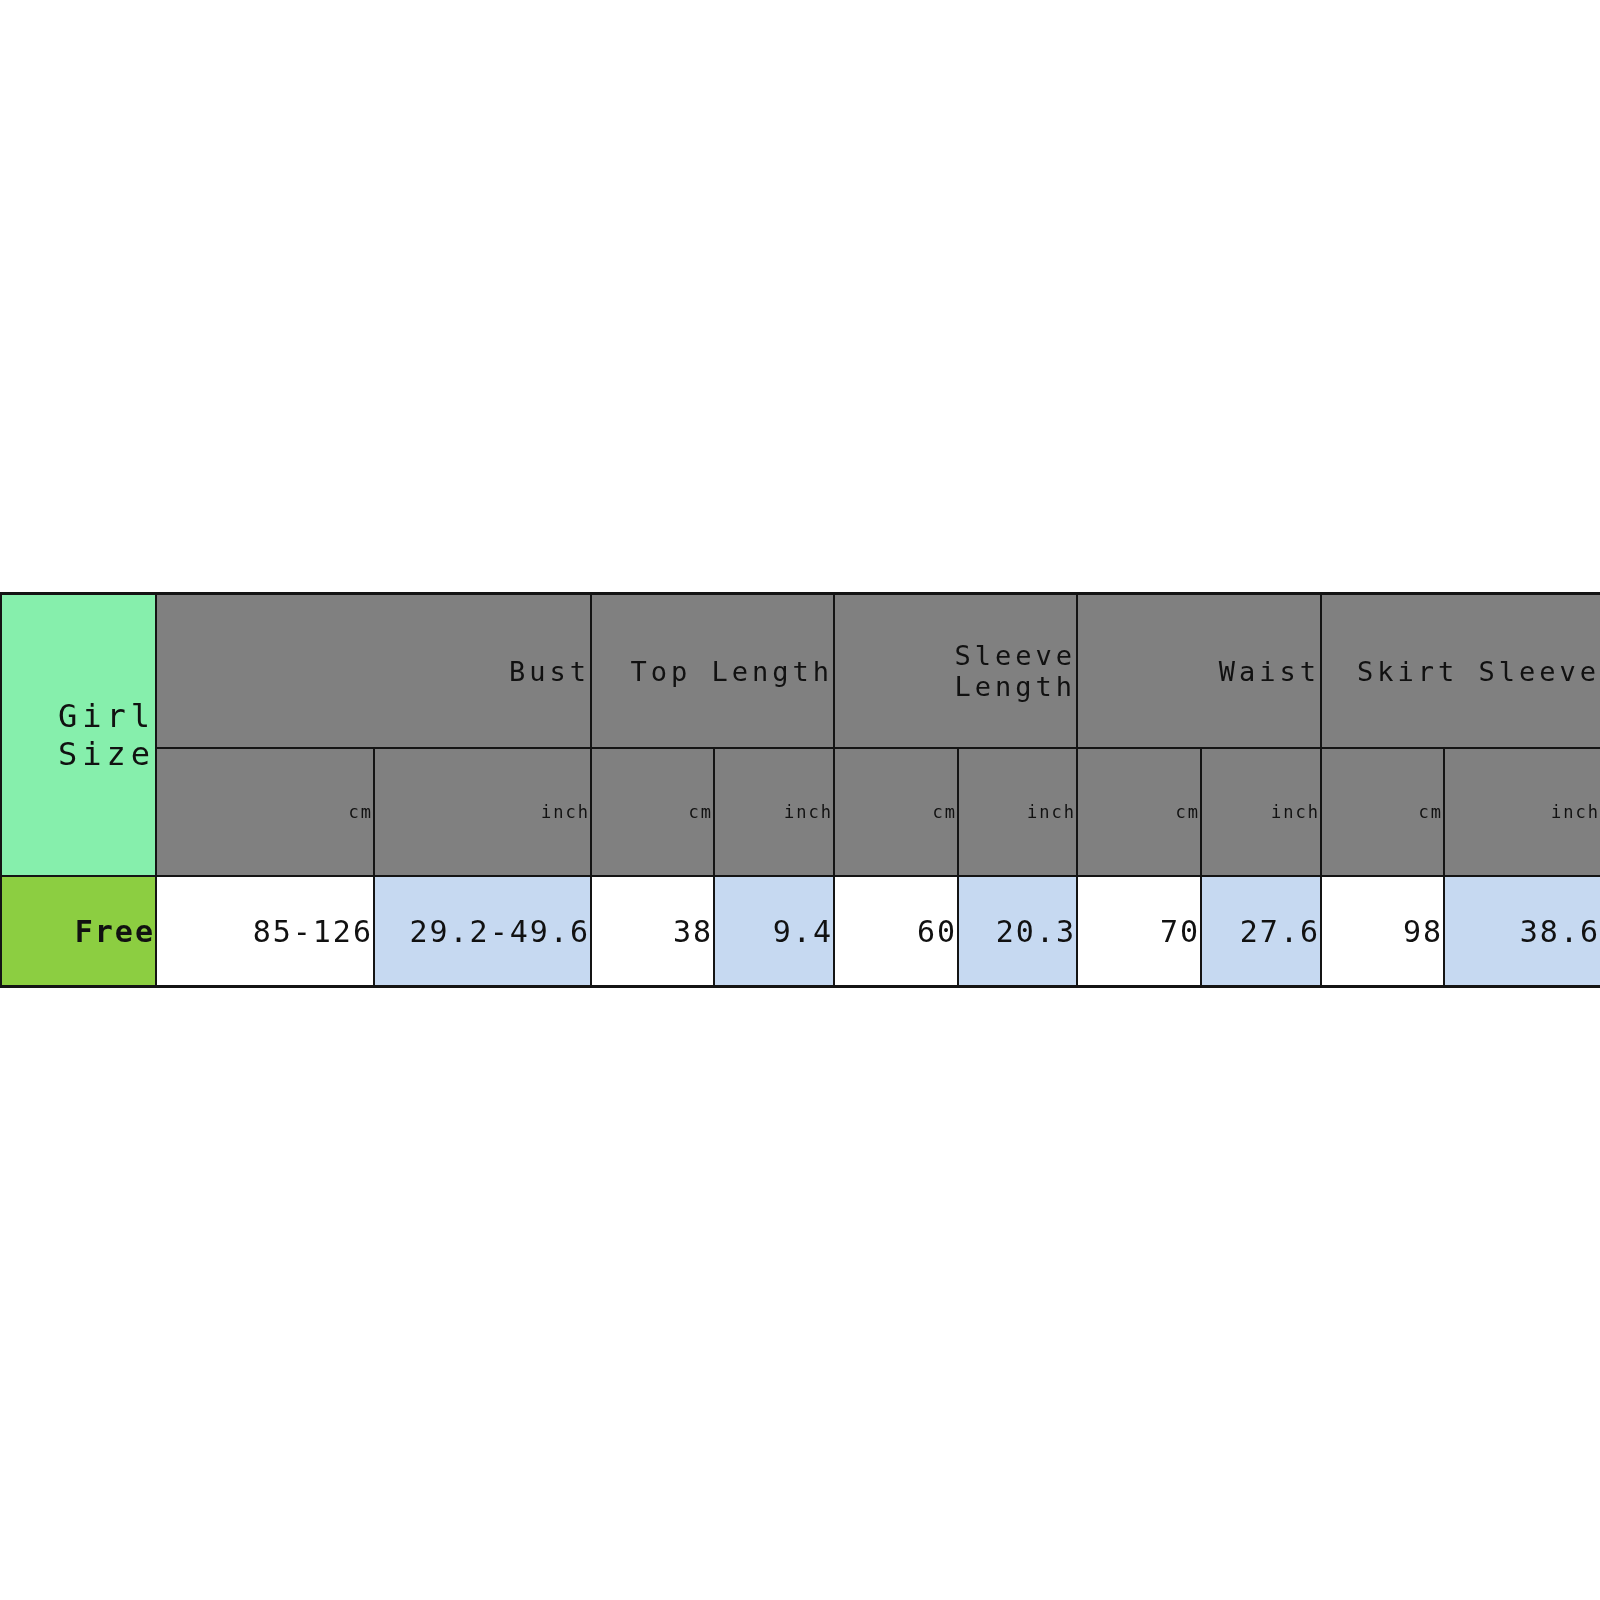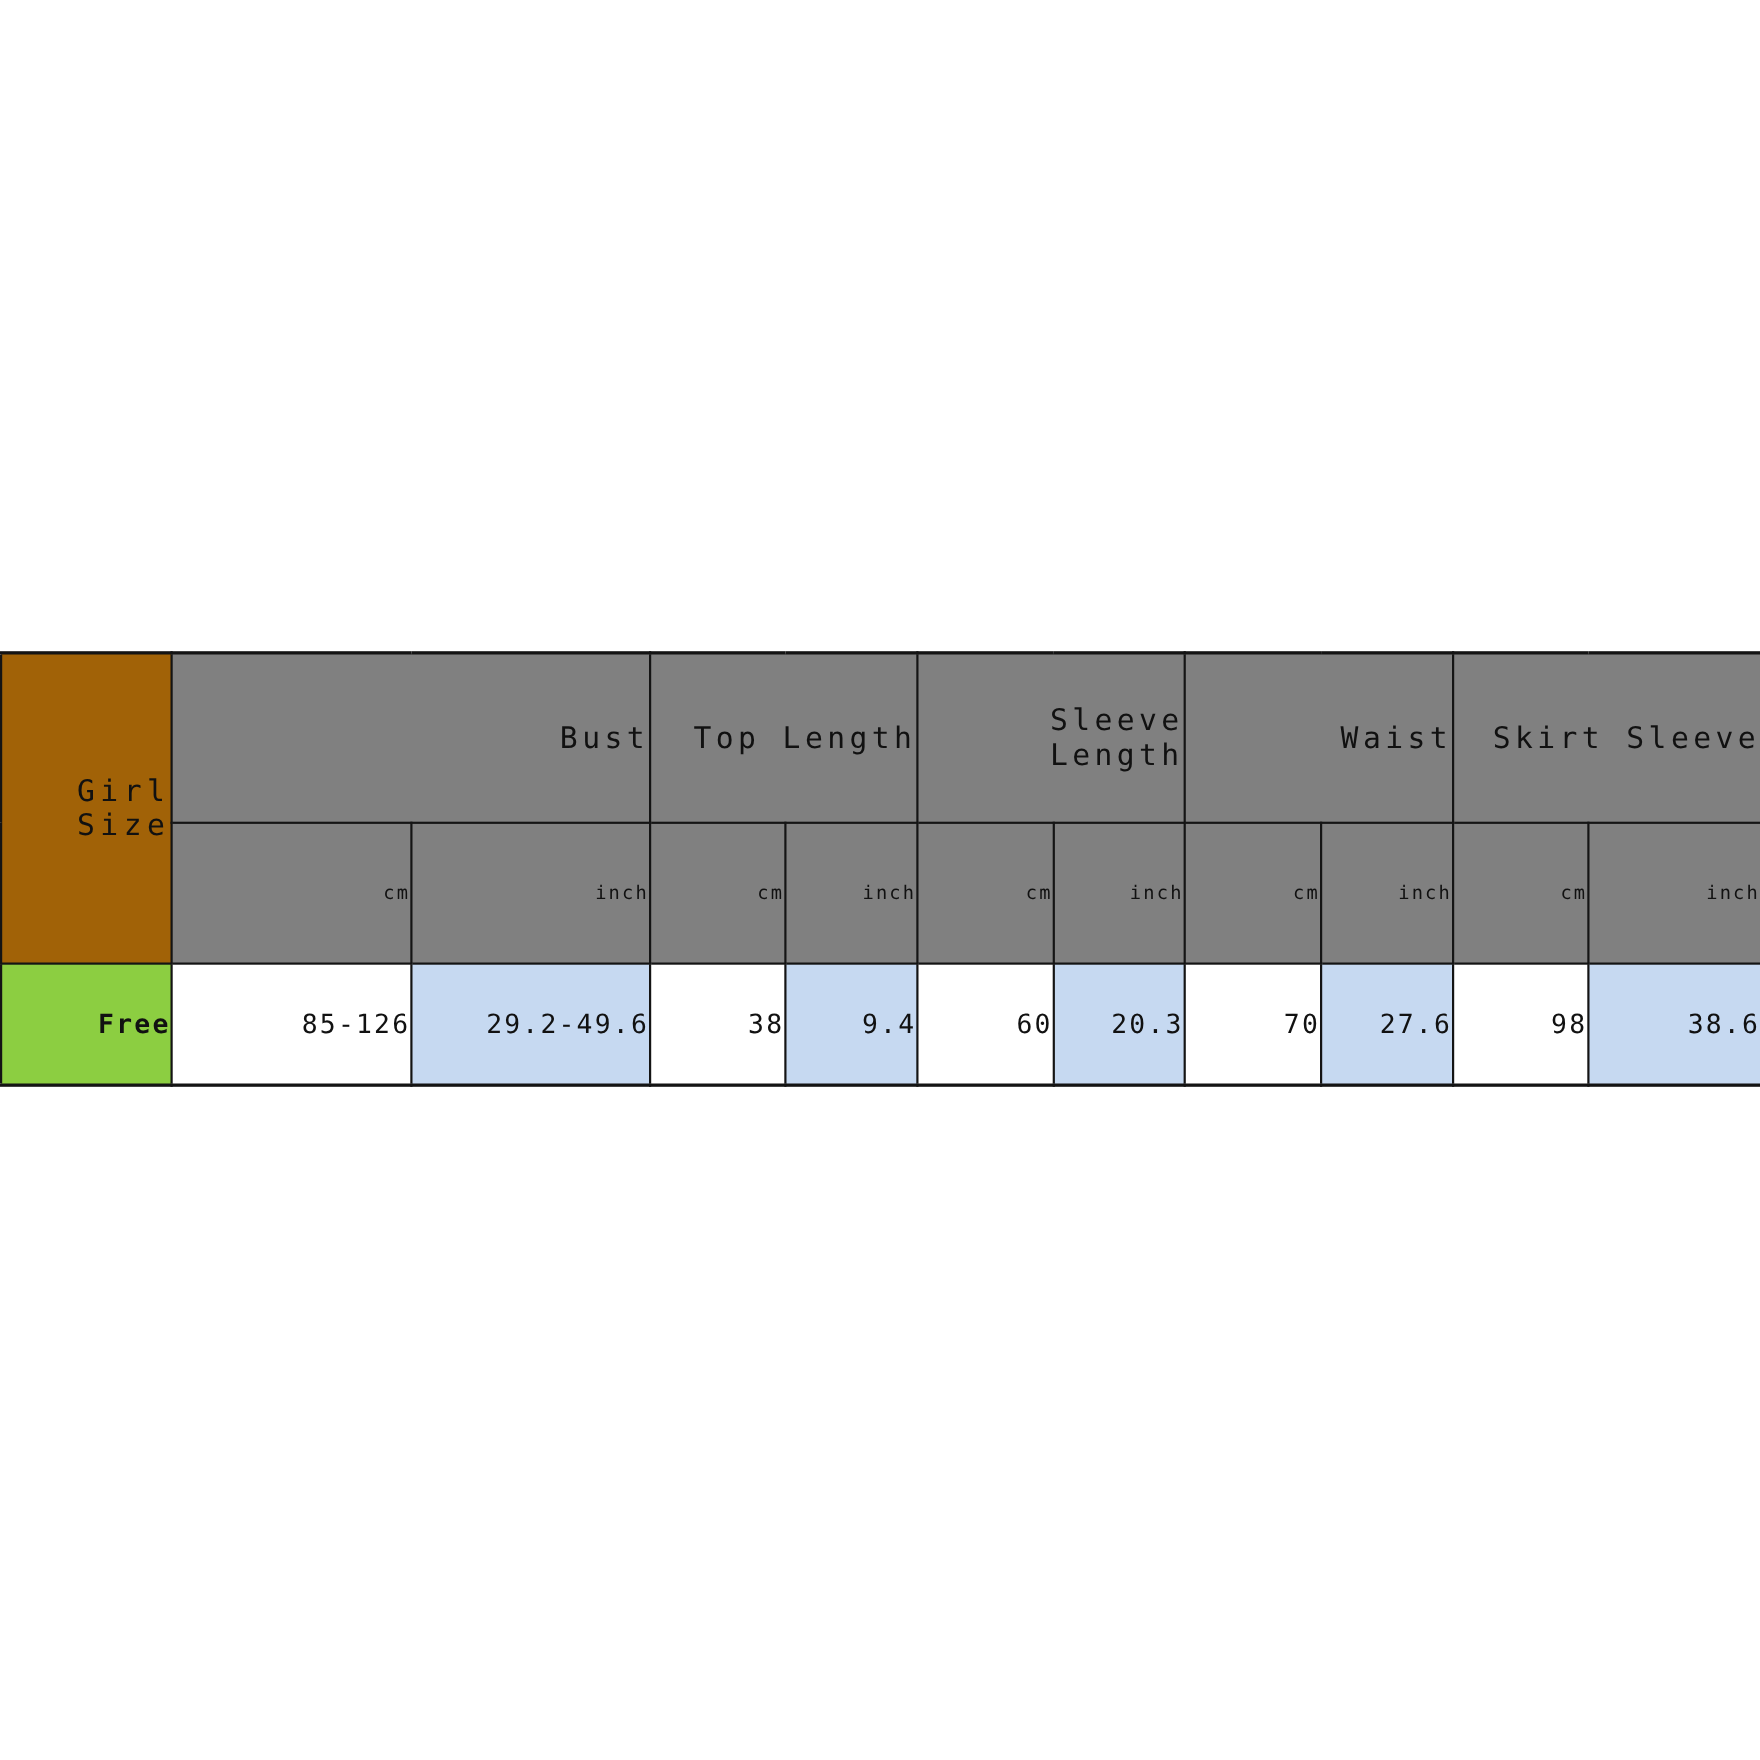--- a/index.html
+++ b/index.html
@@ -52,33 +52,33 @@
     letter-spacing: 4px;
   }
 
   .unit-hdr {
     height: 126px;
     font-size: 17px;
     letter-spacing: 2px;
   }
 
   .corner-hdr {
-    background: #a16207;
+    background: #86efac;
     height: 278px;
-    font-size: 27px;
+    font-size: 32px;
     letter-spacing: 5px;
     text-align: left;
     padding-left: 14px;
     vertical-align: middle;
   }
 
   
   .data-row td {
     height: 108px;
-    font-size: 24px;
+    font-size: 30px;
     letter-spacing: 2px;
   }
 
   .cell-size {
     background: #8CCE41;
     font-weight: bold;
     letter-spacing: 4px;
   }
 
   .cell-cm {

